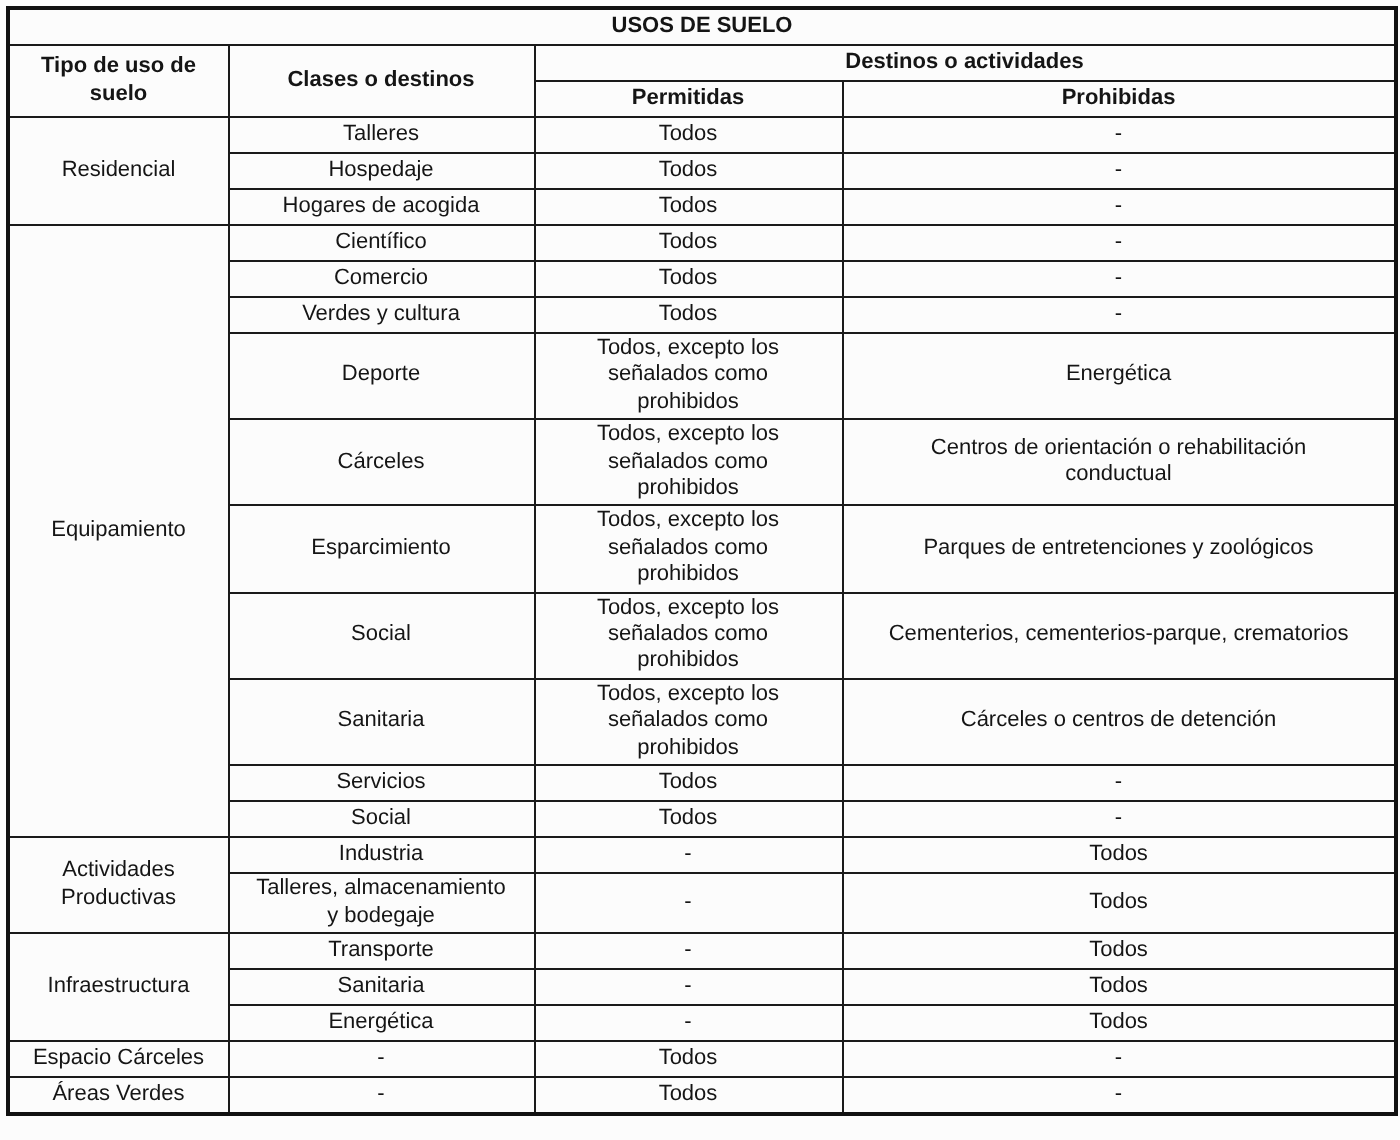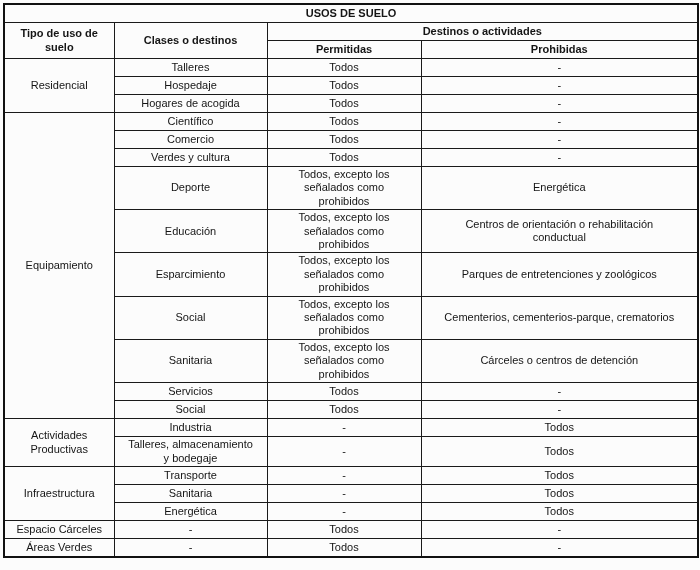--- a/index.html
+++ b/index.html
@@ -110,21 +110,21 @@
       <td>-</td>
     </tr>
     <tr>
       <td>Deporte</td>
       <td>Todos, excepto los
 señalados como
 prohibidos</td>
       <td>Energética</td>
     </tr>
     <tr>
-      <td>Educación</td>
+      <td>Cárceles</td>
       <td>Todos, excepto los
 señalados como
 prohibidos</td>
       <td>Centros de orientación o rehabilitación
 conductual</td>
     </tr>
     <tr>
       <td>Esparcimiento</td>
       <td>Todos, excepto los
 señalados como

